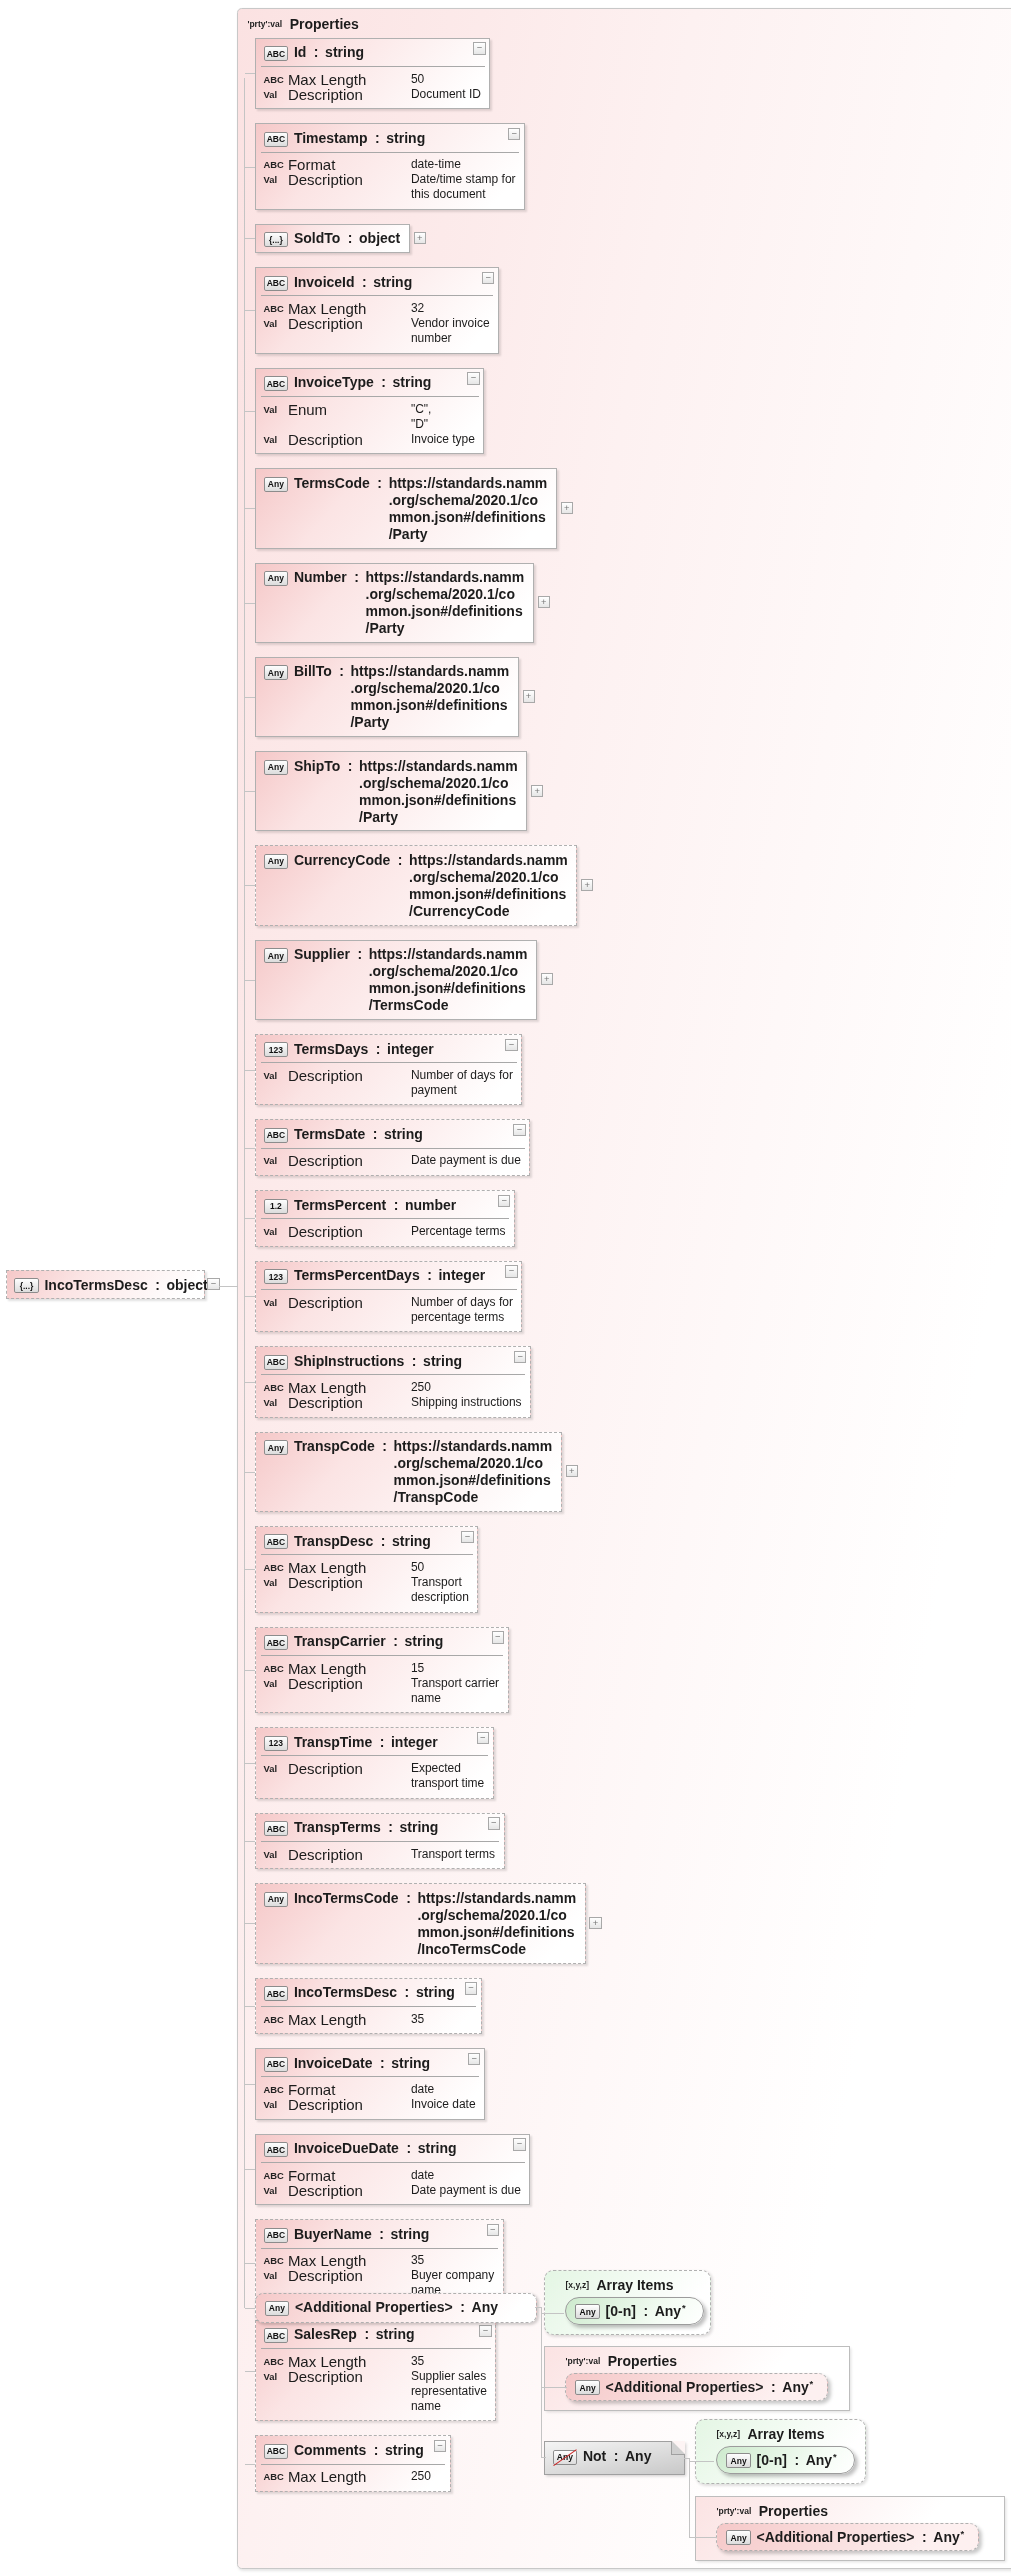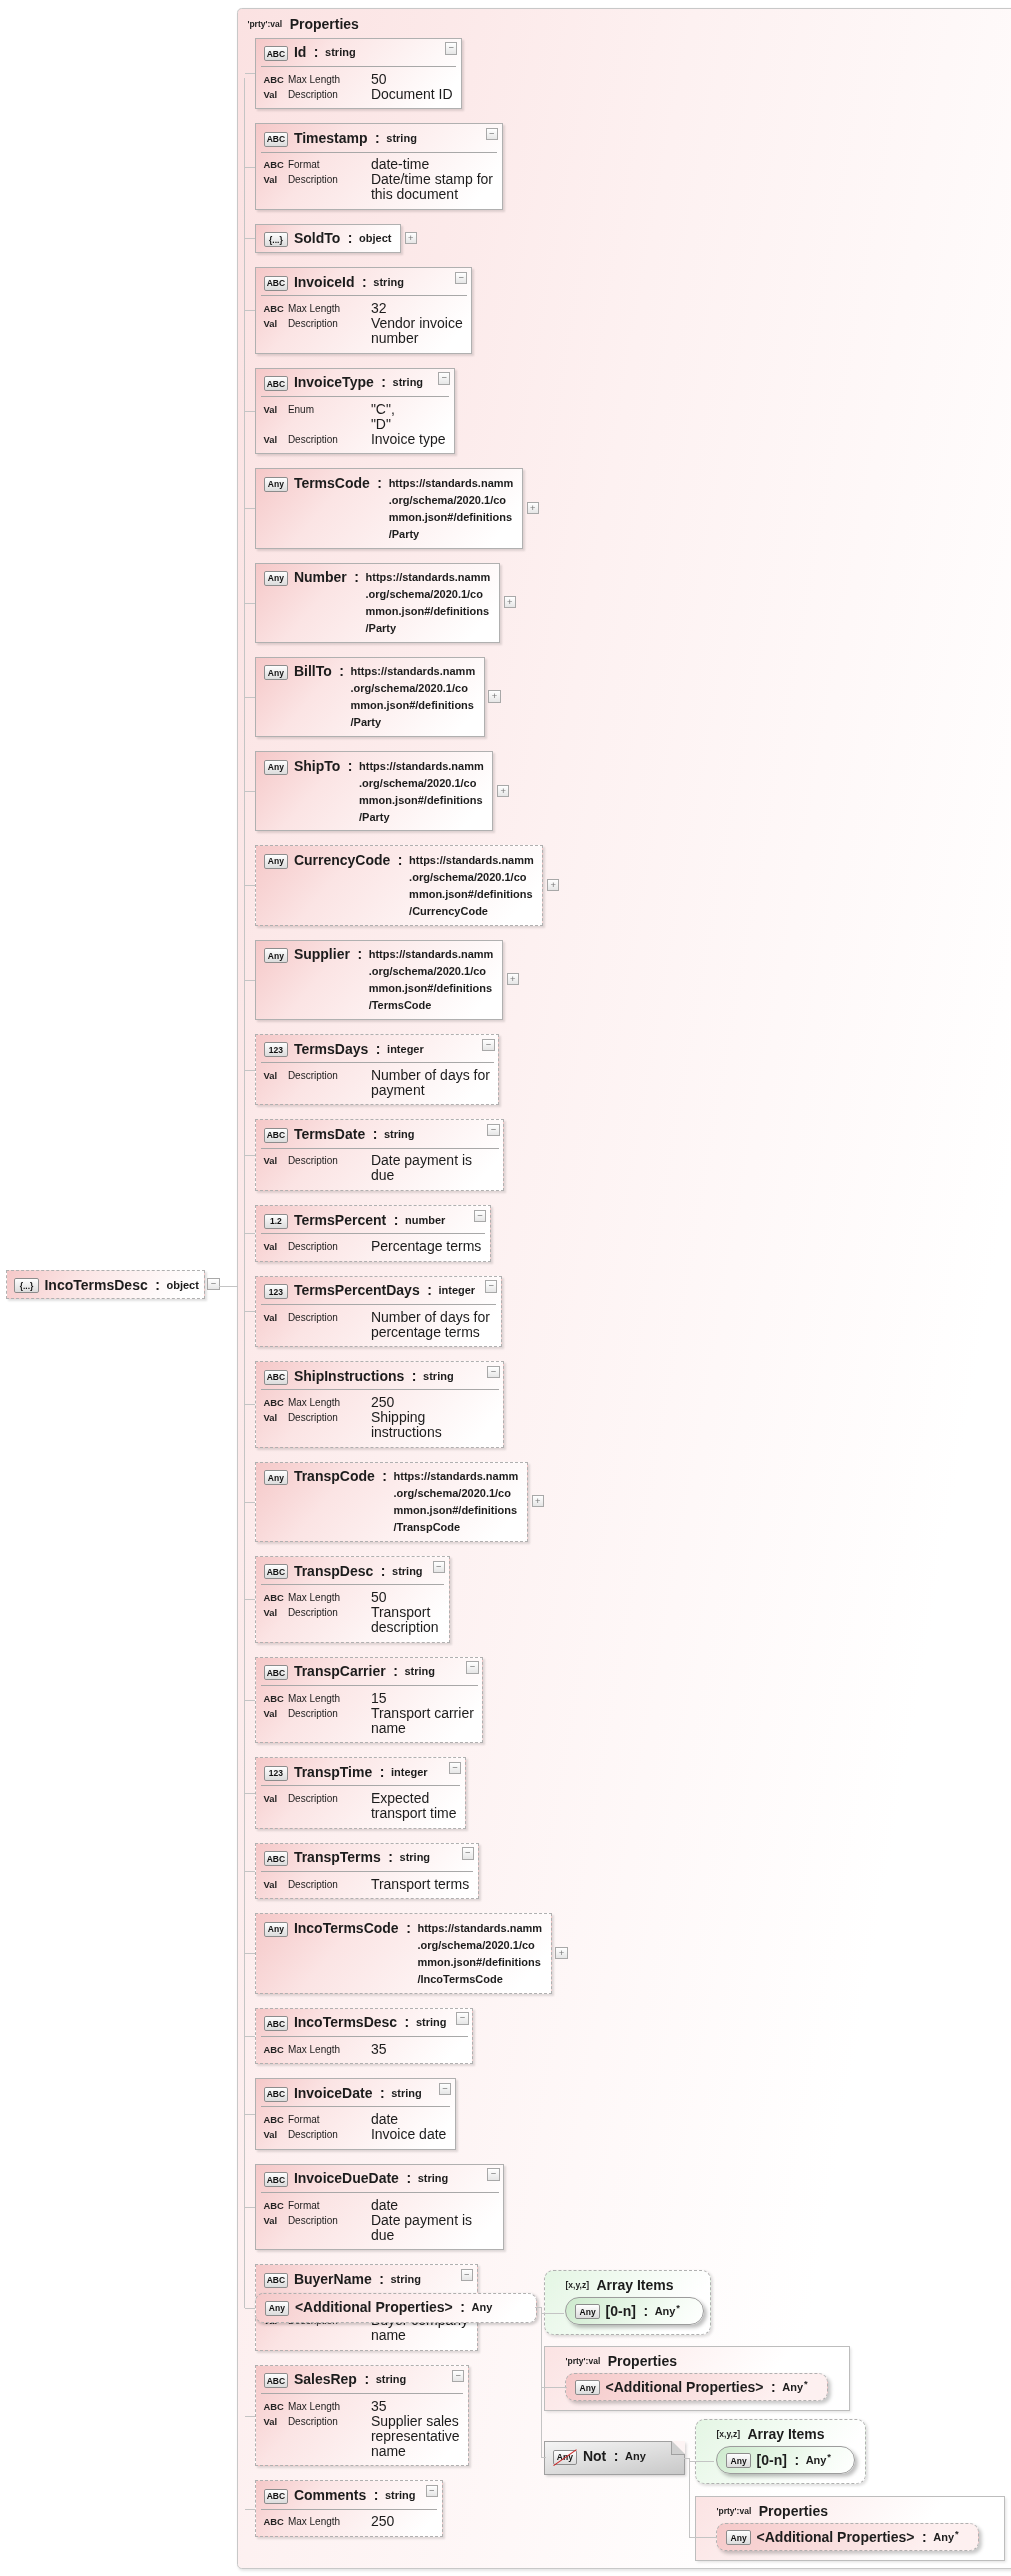--- a/index.html
+++ b/index.html
@@ -16,21 +16,21 @@
   .type-icon{
     display:inline-flex;align-items:center;justify-content:center;
     min-width:19px;height:13px;padding:0 1.9px;margin-top:1.9px;
     border:0.9px solid #8c8c8c;border-radius:1.9px;
     background:linear-gradient(#fefefe,#dcdcdc);
     font-size:8.5px;font-weight:bold;color:#111;flex:0 0 auto;
     position:relative;
   }
   .prop-name{font-size:14px;font-weight:bold;line-height:17px;margin:0 7.5px 0 5.6px;white-space:nowrap;}
   .colon{font-size:14px;font-weight:bold;line-height:17px;margin-right:6.6px;}
-  .prop-type{font-size:11px;font-weight:bold;line-height:17px;white-space:pre-line;}
+  .prop-type{font-size:14px;font-weight:bold;line-height:17px;white-space:pre-line;}
   .star{font-size:9.4px;font-weight:bold;line-height:9.4px;margin-left:0.9px;}
   .btn{
     position:absolute;width:12.2px;height:12.2px;box-sizing:border-box;
     border:0.9px solid #a8a8a8;background:linear-gradient(#ffffff,#e6e6e6);
     font-size:9.4px;line-height:10.3px;text-align:center;color:#777;cursor:pointer;
   }
   .minus-btn{top:3.8px;right:3.8px;}
   .plus-btn{right:-17px;top:50%;margin-top:-6.6px;}
   
   .root-box{
@@ -67,22 +67,22 @@
     content:"";position:absolute;left:-11.3px;top:50%;width:10.3px;height:0;
     border-top:0.9px solid var(--line);
   }
   .box-header{display:flex;align-items:flex-start;padding:5.6px 8.5px 4.7px 7.5px;}
   .box-header.pad-btn{padding-right:26px;}
   .facets{
     border-top:0.9px solid #a8a8a8;margin:0 4.7px;padding:4.7px 3.8px 6.6px 2.8px;
   }
   .facet-row{display:grid;grid-template-columns:24.4px 83px auto;align-items:start;}
   .facet-icon{font-size:9.4px;font-weight:bold;color:#222;line-height:15px;}
-  .facet-label{font-size:10px;line-height:15px;}
-  .facet-value{font-size:14px;line-height:15px;white-space:pre-line;max-width:124px;}
+  .facet-label{font-size:15px;line-height:15px;}
+  .facet-value{font-size:12px;line-height:15px;white-space:pre-line;max-width:124px;margin-left:40px;}
   
   .hline{position:absolute;height:0;border-top:0.9px solid var(--line);z-index:3;}
   .vline{position:absolute;width:0;border-left:0.9px solid var(--line);z-index:3;}
   #trunk1{left:5.6px;top:69px;height:2230px;}
   
   #addprops{
     position:absolute;left:17px;top:2284px;width:282px;height:30px;box-sizing:border-box;
     border:0.9px dashed var(--border);border-radius:8.5px;
     display:flex;align-items:flex-start;padding:5.6px 7.5px 4.7px 8.5px;
     background:linear-gradient(130deg,#f5c8c8,#fbe4e4 35%,#ffffff 90%);

